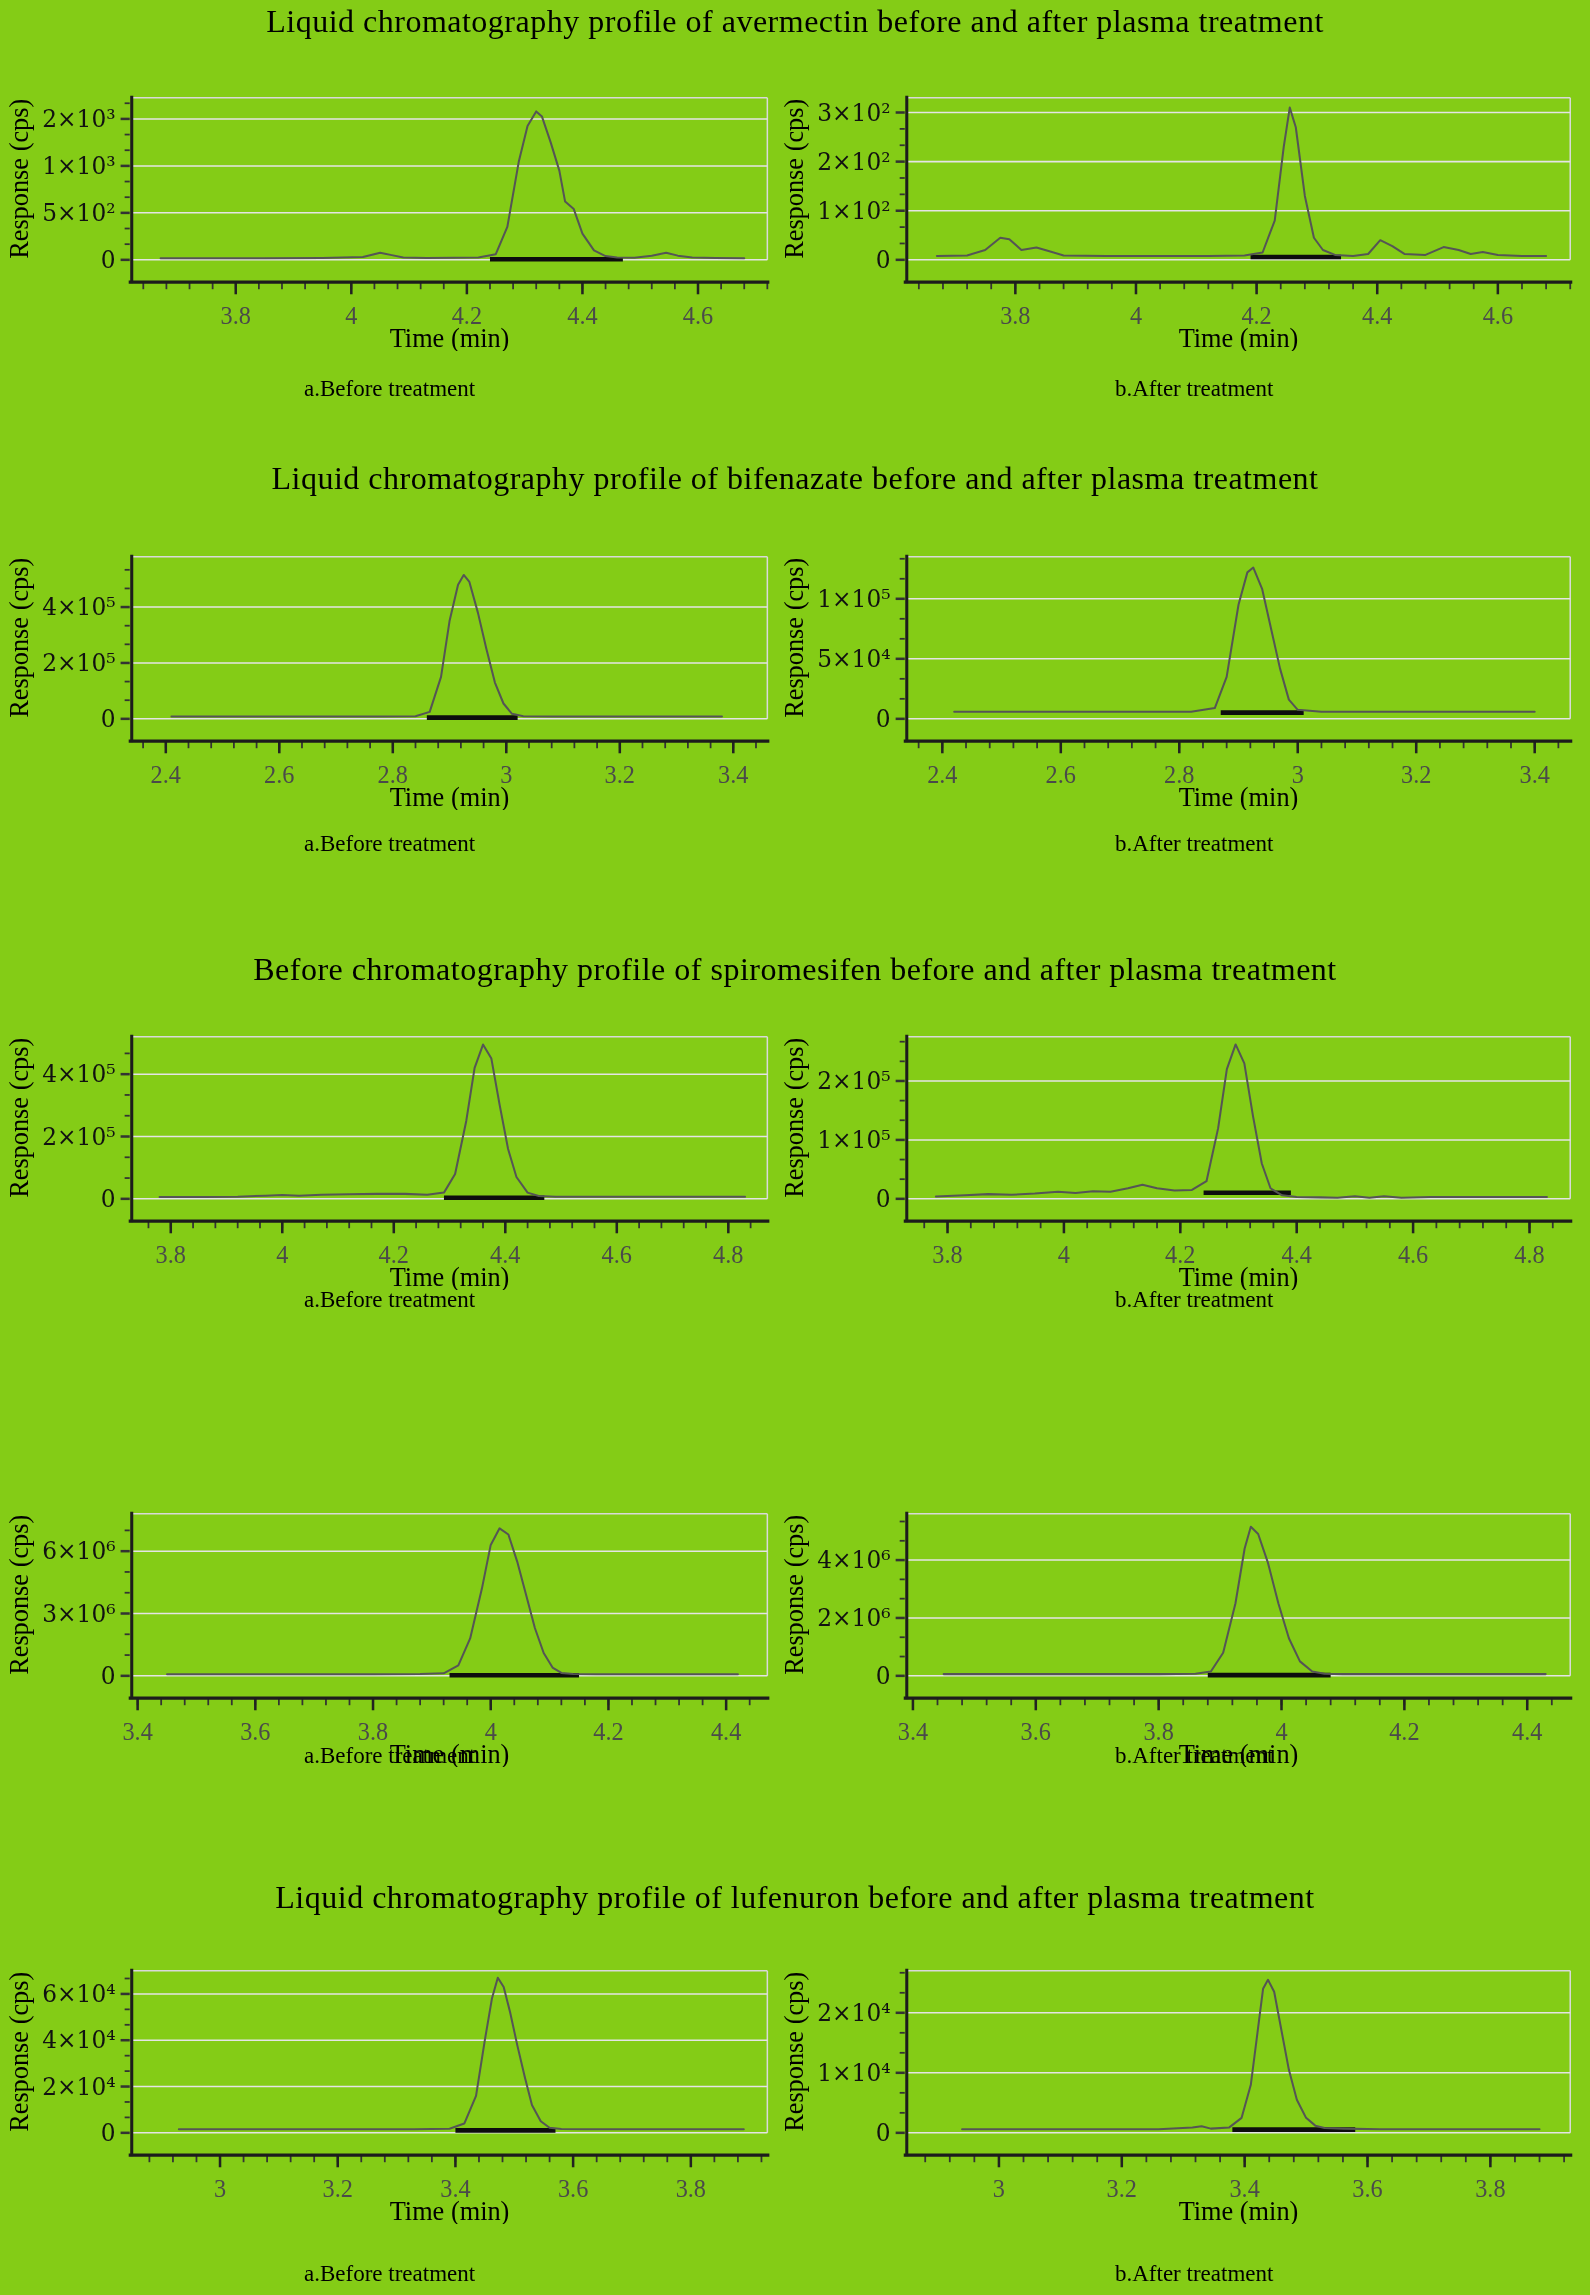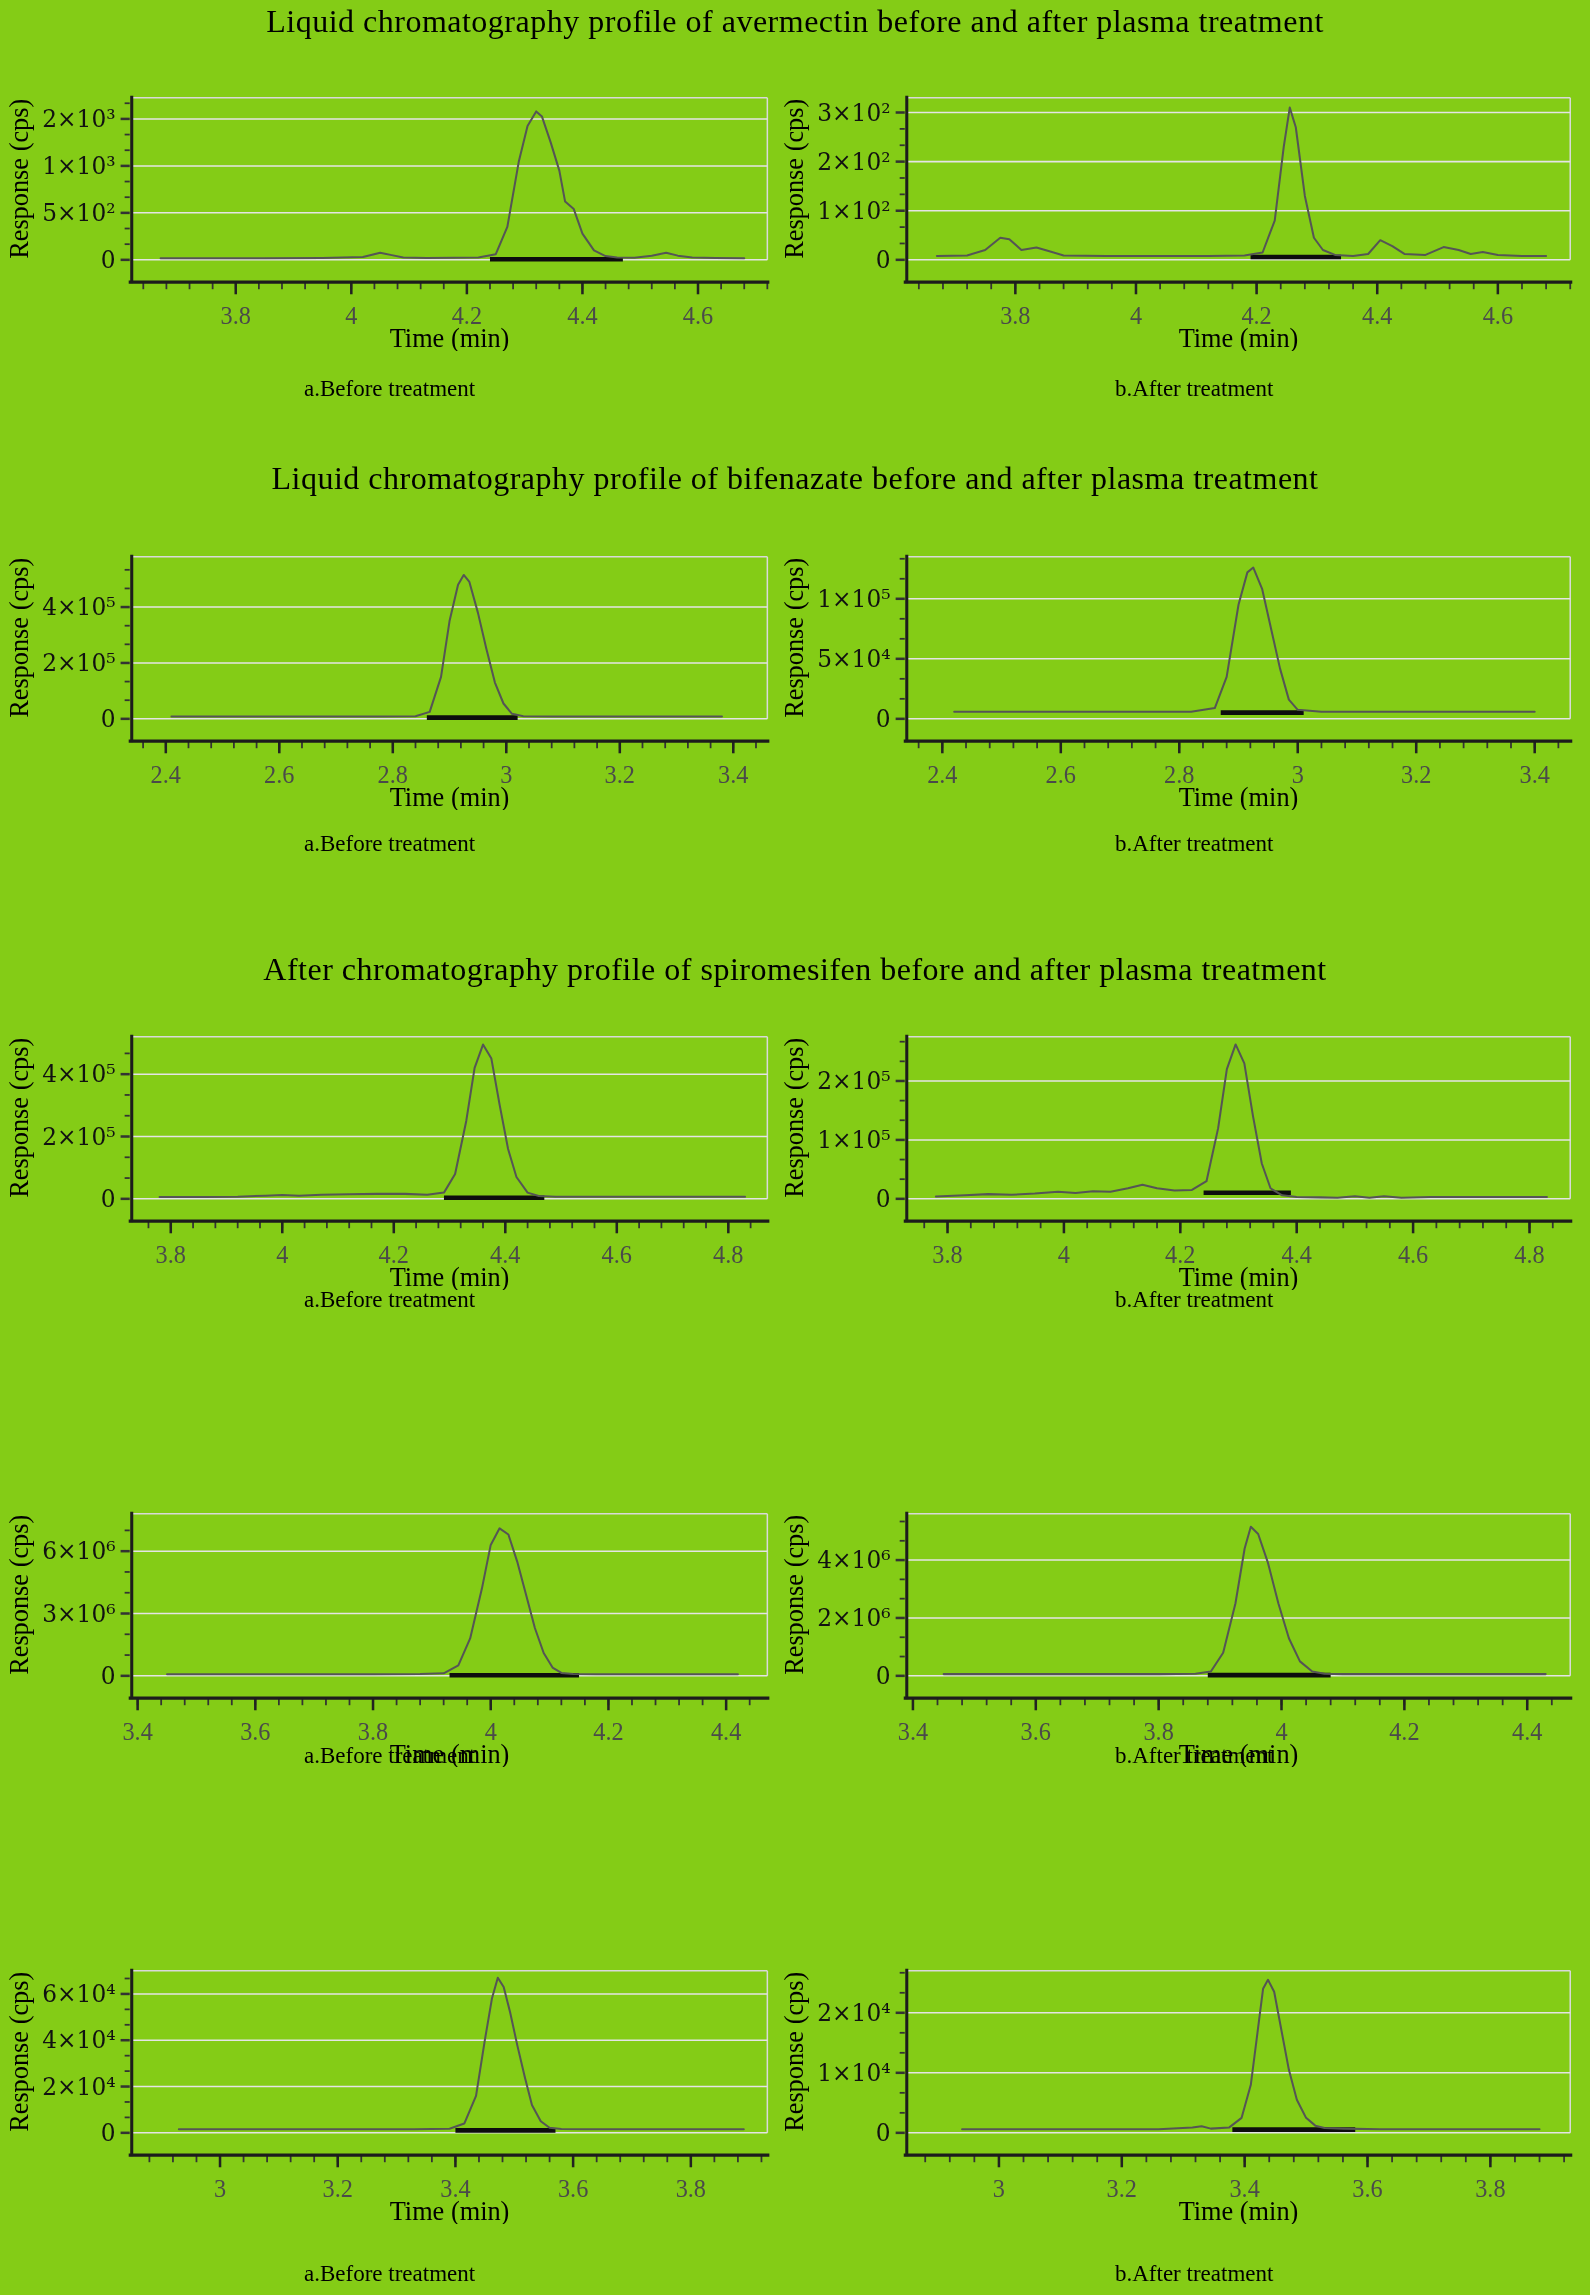--- a/index.html
+++ b/index.html
@@ -280,21 +280,21 @@
         <text x="228" y="337.4814814814815" text-anchor="end" class="ytick">5×10⁴</text>
         <text x="228" y="218.962962962963" text-anchor="end" class="ytick">1×10⁵</text>
         <line x1="260" y1="116" x2="260" y2="486" stroke="#1c1c1c" stroke-width="6"></line>
         <line x1="254" y1="484" x2="1574" y2="484" stroke="#1c1c1c" stroke-width="6"></line>
         <line x1="879.9107142857144" y1="427.77777777777777" x2="1043.6607142857142" y2="427.77777777777777" stroke="#0d0d0d" stroke-width="9"></line>
         <path d="M353.6 425.8 L540.7 425.8 L704.5 425.8 L821.4 425.8 L868.2 418.7 L891.6 357.0 L915.0 214.8 L932.5 150.8 L944.2 141.3 L961.8 184.0 L979.3 262.2 L996.9 340.4 L1014.4 402.1 L1032.0 422.2 L1078.8 425.8 L1207.4 425.8 L1359.5 425.8 L1499.8 425.8" fill="none" stroke="#555555" stroke-width="4" stroke-linejoin="round" stroke-linecap="round"></path>
         <text transform="translate(55 280) rotate(-90)" text-anchor="middle" class="axis-title">Response (cps)</text>
         <text x="915" y="612" text-anchor="middle" class="axis-title">Time (min)</text>
       </svg></div>
     <div class="caption" style="left:1115px;top:831px;width:385px;">b.After treatment</div>
-    <div class="row-title" style="top:951px;">After chromatography profile of spiromesifen before and after plasma treatment</div>
+    <div class="row-title" style="top:951px;">Before chromatography profile of spiromesifen before and after plasma treatment</div>
     <div class="panel" style="left:0px;top:976px;"><svg width="775" height="314" viewBox="0 0 1530 620">
         <line x1="260" y1="120" x2="1515" y2="120" stroke="#d9d9d9" stroke-width="3"></line>
         <line x1="1515" y1="120" x2="1515" y2="440" stroke="#d9d9d9" stroke-width="3"></line>
         <line x1="260" y1="440" x2="1515" y2="440" stroke="#e4e4e4" stroke-width="3"></line>
         <line x1="260" y1="316.9230769230769" x2="1515" y2="316.9230769230769" stroke="#e4e4e4" stroke-width="3"></line>
         <line x1="260" y1="193.84615384615387" x2="1515" y2="193.84615384615387" stroke="#e4e4e4" stroke-width="3"></line>
         <line x1="238" y1="440" x2="256" y2="440" stroke="#333" stroke-width="5"></line>
         <line x1="246" y1="398.974358974359" x2="256" y2="398.974358974359" stroke="#333" stroke-width="3.5"></line>
         <line x1="246" y1="357.94871794871796" x2="256" y2="357.94871794871796" stroke="#333" stroke-width="3.5"></line>
         <line x1="238" y1="316.9230769230769" x2="256" y2="316.9230769230769" stroke="#333" stroke-width="5"></line>
@@ -541,20 +541,21 @@
         <text x="228" y="341.7142857142857" text-anchor="end" class="ytick">2×10⁶</text>
         <text x="228" y="227.42857142857142" text-anchor="end" class="ytick">4×10⁶</text>
         <line x1="260" y1="116" x2="260" y2="486" stroke="#1c1c1c" stroke-width="6"></line>
         <line x1="254" y1="484" x2="1574" y2="484" stroke="#1c1c1c" stroke-width="6"></line>
         <line x1="854.3518518518518" y1="438.57142857142856" x2="1096.9444444444448" y2="438.57142857142856" stroke="#0d0d0d" stroke-width="9"></line>
         <path d="M332.8 436.6 L490.5 436.6 L636.0 436.6 L757.3 436.6 L830.1 436.0 L860.4 431.4 L884.7 394.3 L908.9 297.1 L927.1 188.6 L939.3 145.7 L953.8 160.0 L973.2 217.1 L993.8 297.1 L1014.5 365.7 L1036.3 411.4 L1060.6 431.4 L1084.8 436.0 L1121.2 436.6 L1218.2 436.6 L1339.5 436.6 L1460.8 436.6 L1521.5 436.6" fill="none" stroke="#555555" stroke-width="4" stroke-linejoin="round" stroke-linecap="round"></path>
         <text transform="translate(55 280) rotate(-90)" text-anchor="middle" class="axis-title">Response (cps)</text>
         <text x="915" y="612" text-anchor="middle" class="axis-title">Time (min)</text>
       </svg></div>
     <div class="caption" style="left:1115px;top:1743px;width:385px;">b.After treatment</div>
+    <div class="row-title" style="top:1879px;">Liquid chromatography profile of lufenuron before and after plasma treatment</div>
     <div class="panel" style="left:0px;top:1910px;"><svg width="775" height="314" viewBox="0 0 1530 620">
         <line x1="260" y1="120" x2="1515" y2="120" stroke="#d9d9d9" stroke-width="3"></line>
         <line x1="1515" y1="120" x2="1515" y2="440" stroke="#d9d9d9" stroke-width="3"></line>
         <line x1="260" y1="440" x2="1515" y2="440" stroke="#e4e4e4" stroke-width="3"></line>
         <line x1="260" y1="348.57142857142856" x2="1515" y2="348.57142857142856" stroke="#e4e4e4" stroke-width="3"></line>
         <line x1="260" y1="257.1428571428571" x2="1515" y2="257.1428571428571" stroke="#e4e4e4" stroke-width="3"></line>
         <line x1="260" y1="165.71428571428572" x2="1515" y2="165.71428571428572" stroke="#e4e4e4" stroke-width="3"></line>
         <line x1="238" y1="440" x2="256" y2="440" stroke="#333" stroke-width="5"></line>
         <line x1="246" y1="409.5238095238095" x2="256" y2="409.5238095238095" stroke="#333" stroke-width="3.5"></line>
         <line x1="246" y1="379.04761904761904" x2="256" y2="379.04761904761904" stroke="#333" stroke-width="3.5"></line>

